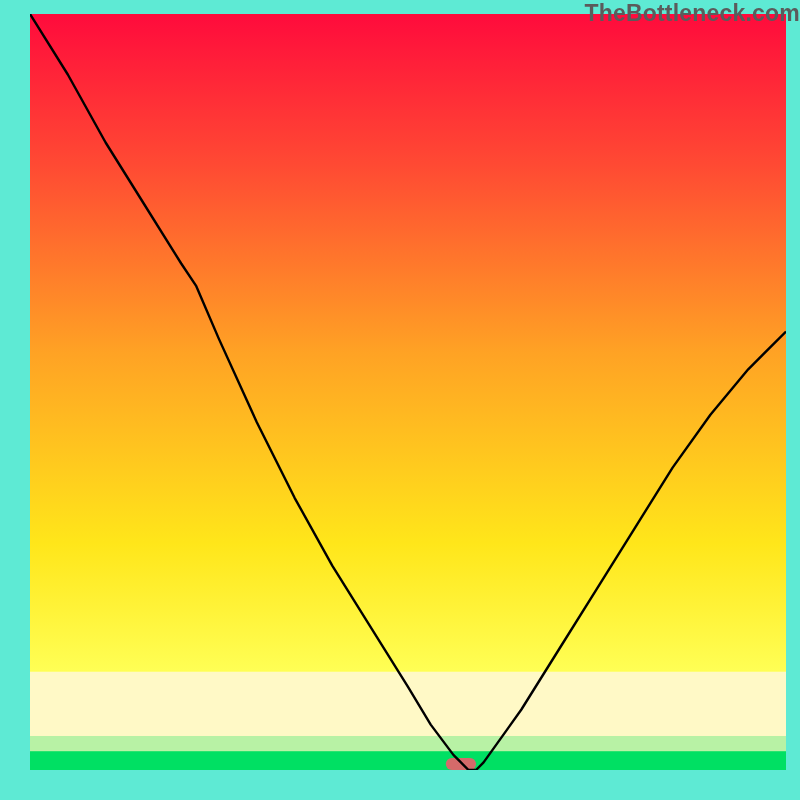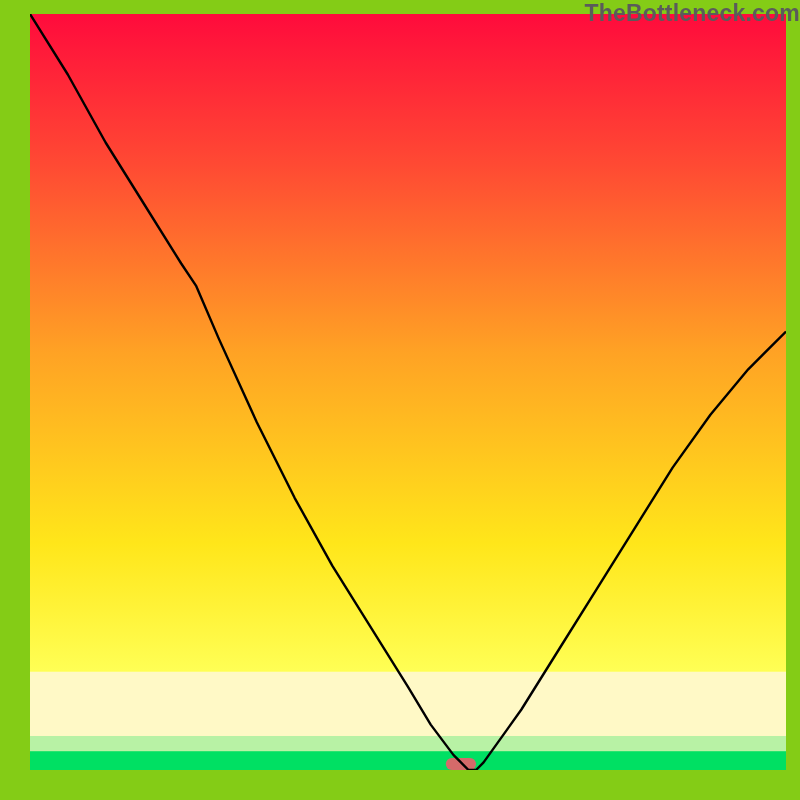--- a/index.html
+++ b/index.html
@@ -1,16 +1,16 @@
 <!DOCTYPE html>
 <html><head>
 <meta charset="utf-8">
 <style>
   html,body{margin:0;padding:0;width:800px;height:800px;background:#000;overflow:hidden;font-family:Arial,Helvetica,sans-serif}
-  .frame{position:relative;width:800px;height:800px;background:#84cc16}
+  .frame{position:relative;width:800px;height:800px;background:#5eead4}
   .plot{position:absolute;left:30px;top:14px;width:756px;height:756px;overflow:hidden}
   .watermark{position:absolute;top:0;right:0;font-weight:600;color:#5b5b5b;font-size:23px;letter-spacing:.2px}
   svg{display:block}
 </style>
 </head>
 <body>
 <div class="frame">
   <div class="plot">
     <svg id="chartsvg" viewBox="0 0 756 756" width="756" height="756">
         <defs>

